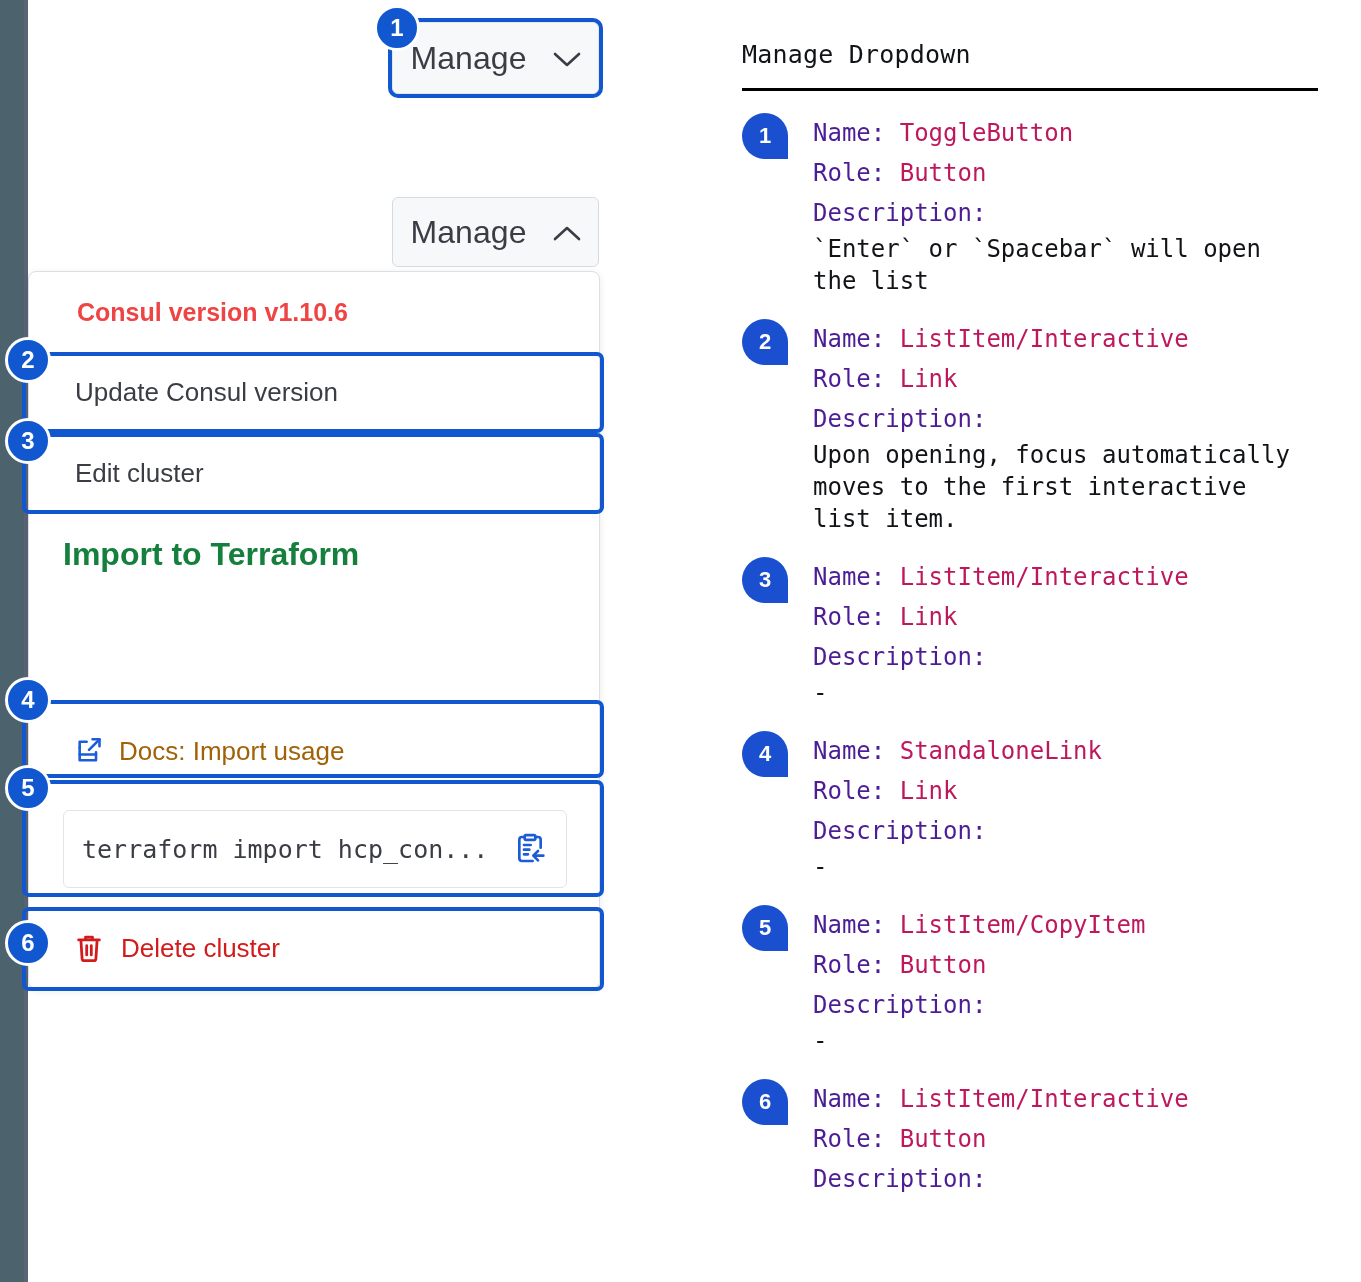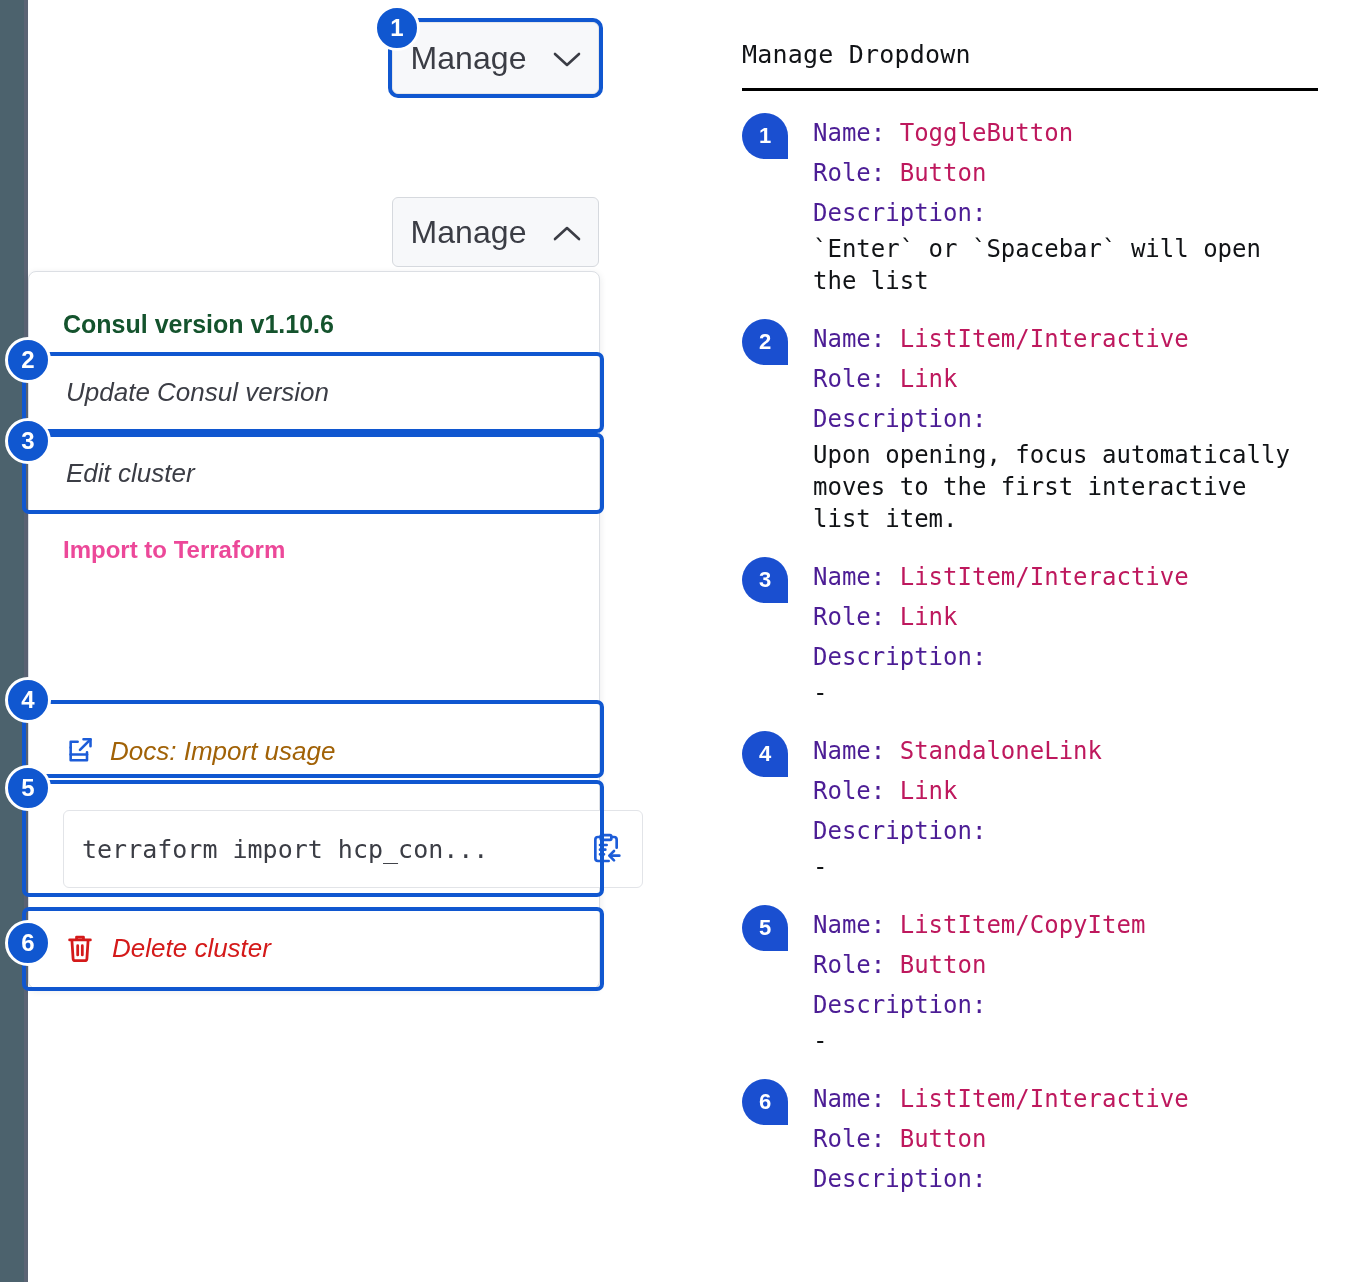--- a/index.html
+++ b/index.html
@@ -46,45 +46,45 @@
 
   
   .panel {
     position: absolute; left: 28px; top: 271px; width: 572px; height: 718px;
     background: #ffffff;
     border: 1px solid #dcdfe4;
     border-radius: 8px;
     box-shadow: 0 2px 7px rgba(30,35,45,.10);
   }
   .panel-head {
-    position: absolute; left: 0; top: 12px; width: 572px; height: 80px;
+    position: absolute; left: 0; top: 0; width: 572px; height: 80px;
+    display: flex; align-items: center; padding-left: 48px;
+    font-size: 25px; font-weight: bold; color: #ef4444;
+  }
+  .row {
+    position: absolute; left: 12px; width: 572px;
     display: flex; align-items: center; padding-left: 34px;
-    font-size: 25px; font-weight: bold; color: #14532d;
-  }
-  .row {
-    position: absolute; left: 3px; width: 572px;
-    display: flex; align-items: center; padding-left: 34px;
-    font-size: 26px; color: #3b3d45; font-style: italic;
+    font-size: 26px; color: #3b3d45;
   }
   #row-update { top: 80px; height: 81px; }
   #row-edit   { top: 161px; height: 81px; }
 
   .tf-block { position: absolute; left: 0; top: 242px; width: 572px; height: 200px; padding: 22px 34px 0 34px; }
-  .tf-title { font-size: 24px; font-weight: bold; color: #ec4899; margin-bottom: 16px; }
+  .tf-title { font-size: 32px; font-weight: bold; color: #15803d; margin-bottom: 16px; }
   .tf-desc  { font-size: 24px; line-height: 36px; color: #6b7177; }
 
   #row-docs {
     top: 440px; height: 78px;
     color: #a16207; font-size: 26px; gap: 16px;
   }
   .docs-ico { width: 28px; height: 28px; display:block; flex: none; }
 
   .cmd-wrap { position: absolute; left: 0; top: 518px; width: 572px; height: 117px; padding: 20px 34px; }
   .cmd {
-    width: 580px; height: 78px;
+    width: 504px; height: 78px;
     border: 1px solid #e2e4e8; border-radius: 6px; background: #fff;
     display: flex; align-items: center; justify-content: space-between;
     padding: 0 20px 0 18px;
   }
   .cmd-text {
     font-family: "DejaVu Sans Mono", monospace;
     font-size: 25px; color: #3b3d45; white-space: nowrap;
   }
   .cmd-ico { width: 32px; height: 32px; display: block; }
 

